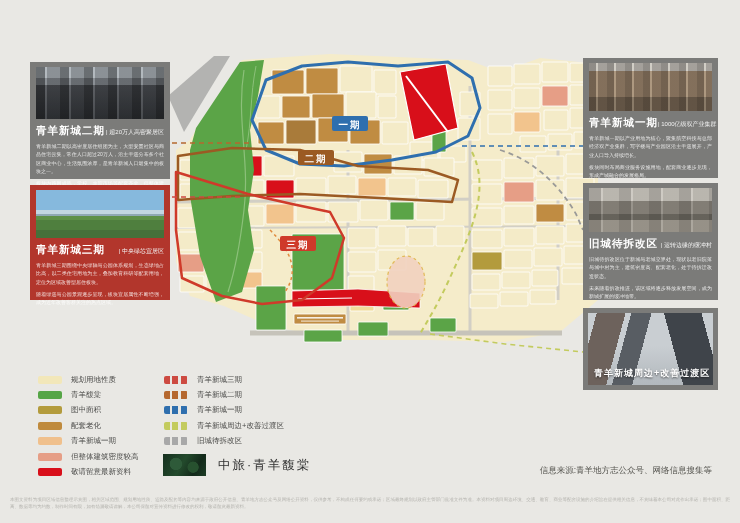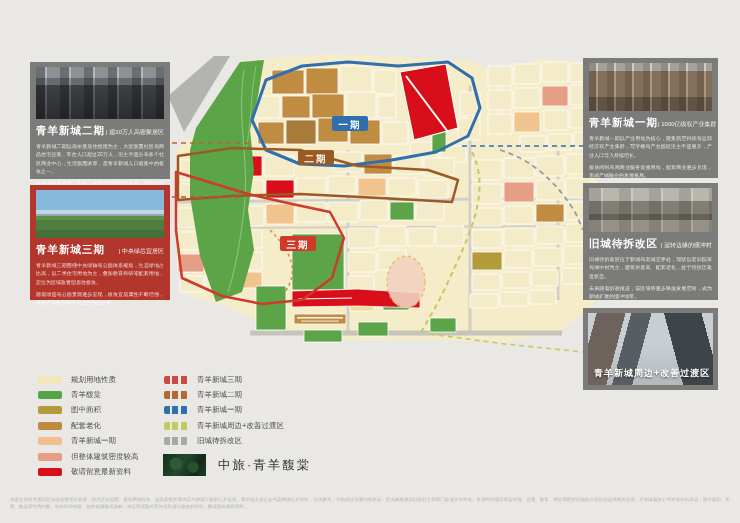--- a/index.html
+++ b/index.html
@@ -326,16 +326,17 @@
         <span class="lg-swatch" style="background: repeating-linear-gradient(90deg, rgb(168, 168, 168) 0px, rgb(168, 168, 168) 6px, transparent 6px, transparent 8.5px);"></span>
         <span class="lg-label">旧城待拆改区</span>
       </div>
     </div>
 
   <div id="logo-row">
     <div id="logo-img"></div>
     <span id="logo-text">中旅·青羊馥棠</span>
   </div>
 
+  <div id="source-line">信息来源:青羊地方志公众号、网络信息搜集等</div>
 
   <div id="footer-disclaimer">本图文资料为项目区域信息整理示意图，相关区域范围、规划用地性质、道路及配套等内容均来源于政府公开信息、青羊地方志公众号及网络公开资料，仅供参考，不构成任何要约或承诺；区域最终规划以政府主管部门批准文件为准。本资料对项目周边环境、交通、教育、商业等配套设施的介绍旨在提供相关信息，不意味着本公司对此作出承诺；图中面积、距离、数据等均为约数，制作时间有限，如有错漏敬请谅解，本公司保留对宣传资料进行修改的权利，敬请留意最新资料。</div>
 
 </div>
 
 </body></html>

